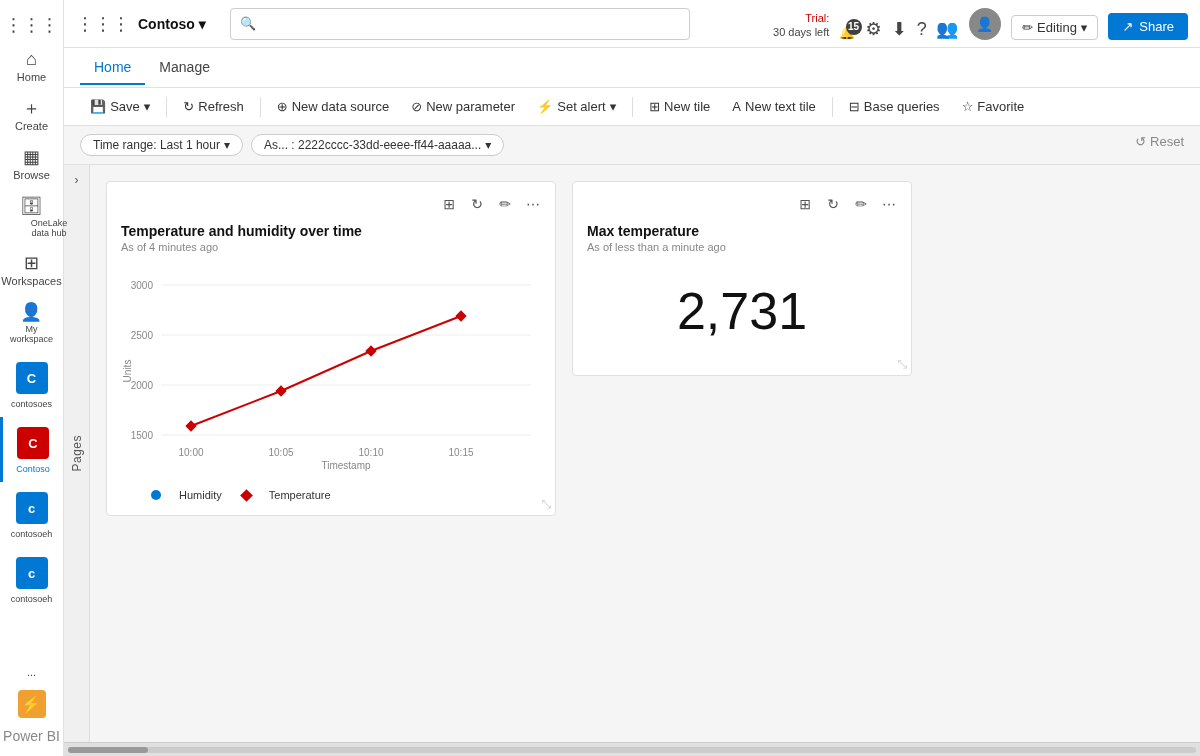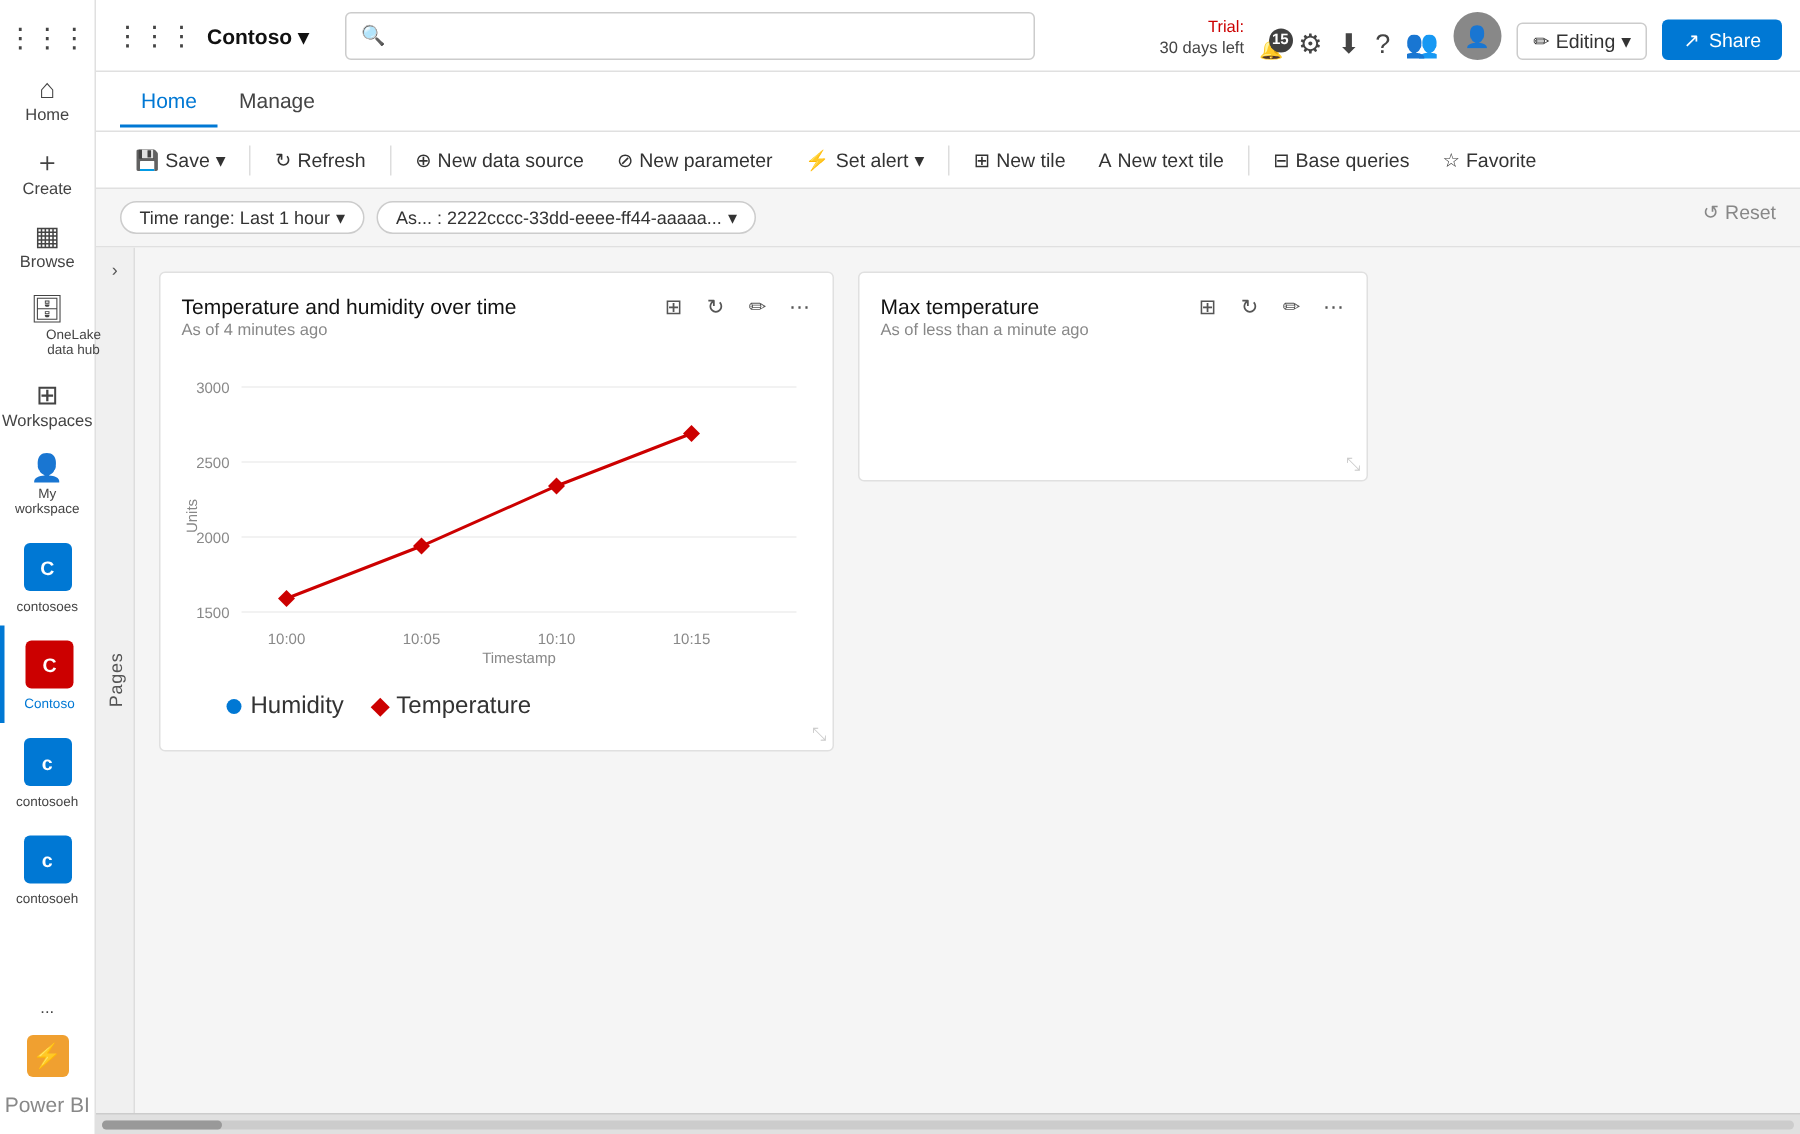--- a/index.html
+++ b/index.html
@@ -250,21 +250,21 @@
     }
 
     
     .card {
       background: #fff;
       border: 1px solid #e0e0e0;
       border-radius: 4px;
       padding: 14px;
       position: relative;
     }
-    .card-title { font-size: 14px; font-weight: 400; color: #111; margin-bottom: 2px; }
+    .card-title { font-size: 14px; font-weight: 700; color: #111; margin-bottom: 2px; margin-top: 27px; }
     .card-subtitle { font-size: 11px; color: #888; margin-bottom: 8px; }
     .card-actions {
       position: absolute;
       top: 10px; right: 10px;
       display: flex; gap: 4px; align-items: center;
     }
     .card-action-btn {
       width: 24px; height: 24px; border-radius: 4px;
       display: flex; align-items: center; justify-content: center;
       cursor: pointer; font-size: 14px; color: #555;
@@ -273,21 +273,21 @@
 
     
     .chart-card { width: 450px; min-height: 320px; }
     .chart-container { width: 100%; height: 220px; position: relative; }
 
     
     .chart-svg { width: 100%; height: 100%; }
 
     
     .chart-legend { display: flex; gap: 20px; margin-top: 8px; padding-left: 30px; }
-    .legend-item { display: flex; align-items: center; gap: 6px; font-size: 16px; color: #333; }
+    .legend-item { display: flex; align-items: center; gap: 18px; font-size: 11px; color: #333; }
     .legend-dot { width: 10px; height: 10px; border-radius: 50%; }
     .legend-diamond {
       width: 10px; height: 10px;
       transform: rotate(45deg);
       display: inline-block;
     }
 
     
     .metric-card { width: 340px; min-height: 140px; display: flex; flex-direction: column; }
     .metric-value {
@@ -563,20 +563,21 @@
 
       <div class="card metric-card">
         <div class="card-title">Max temperature</div>
         <div class="card-subtitle">As of less than a minute ago</div>
         <div class="card-actions">
           <button class="card-action-btn">⊞</button>
           <button class="card-action-btn">↻</button>
           <button class="card-action-btn">✏</button>
           <button class="card-action-btn">⋯</button>
         </div>
+        <div class="metric-value">2,731</div>
 
         <div style="position:absolute;bottom:4px;right:4px;color:#ccc;font-size:12px;">⤡</div>
       </div>
 
     </div>
   </div>
 
   <div class="scrollbar-area">
     <div class="scrollbar-track">
       <div class="scrollbar-thumb"></div>

